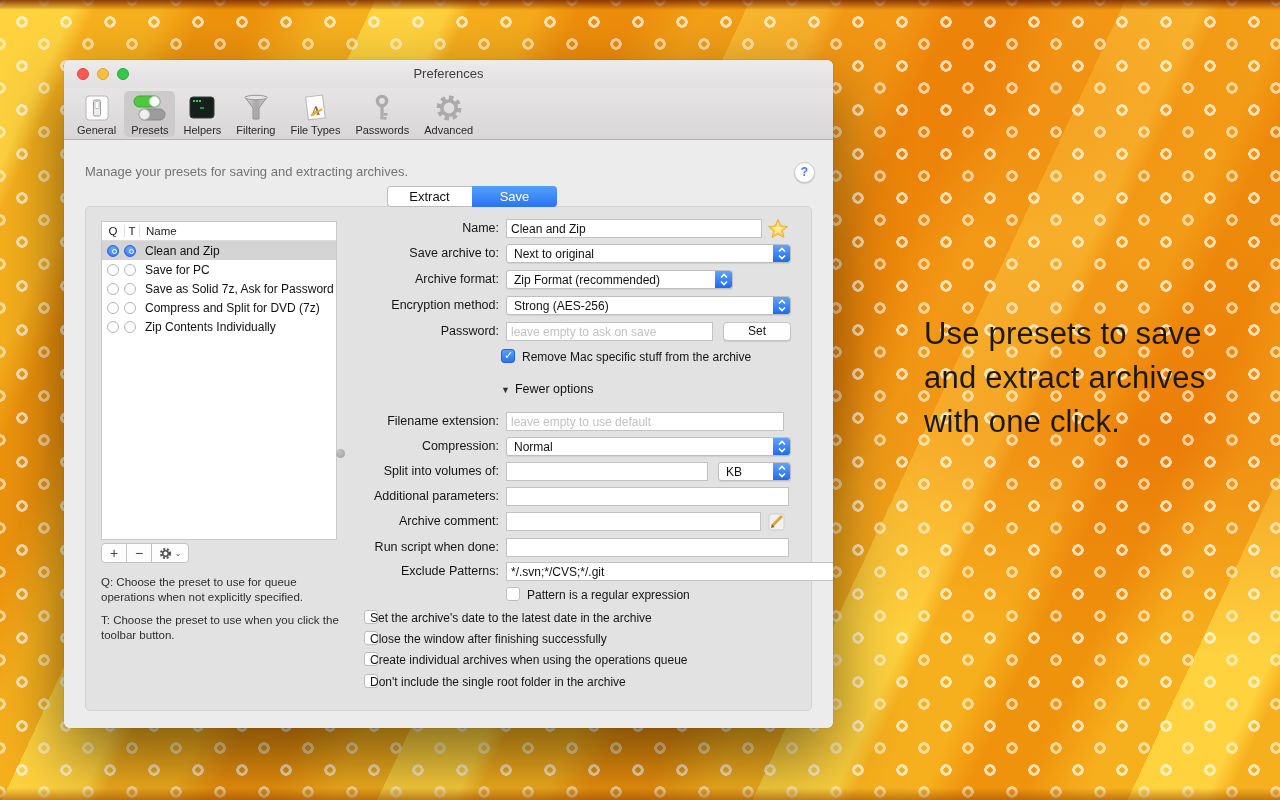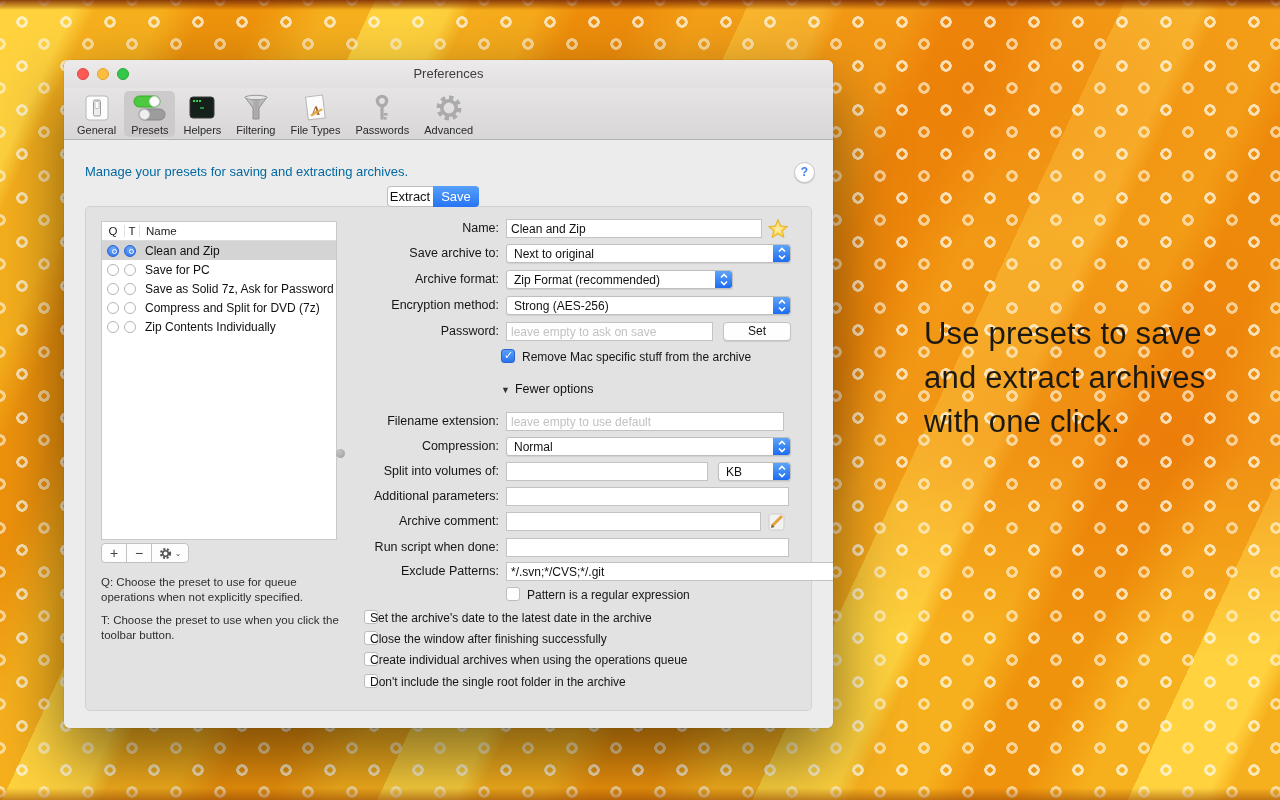--- a/index.html
+++ b/index.html
@@ -43,28 +43,28 @@
     border-bottom:1px solid #b4b2b2; display:flex; align-items:flex-start;
     padding:3px 0 0 6px; }
   .tb-item { display:flex; flex-direction:column; align-items:center; justify-content:flex-start;
     padding:2px 7px 1px; border-radius:5px; margin-right:1px; }
   .tb-item.selected { background:#cccaca; }
   .tb-icon { height:30px; display:flex; align-items:center; justify-content:center; }
   .tb-label { font-size:11px; color:#2a2a2a; margin-top:1px; white-space:nowrap; }
 
   
   .content { position:absolute; left:0; top:81px; right:0; bottom:0; background:#ececec; }
-  .intro { position:absolute; left:21px; top:23px; font-size:13px; color:#0369a1; }
+  .intro { position:absolute; left:21px; top:23px; font-size:13px; color:#737373; }
   .help-btn { position:absolute; right:18px; top:21px; width:21px; height:21px; border-radius:50%;
     background:#fdfdfd; border:1px solid #c8c8c8; box-shadow:0 1px 1px rgba(0,0,0,.15);
     font-size:12px; font-weight:bold; color:#3f7ef5; text-align:center; line-height:19px; }
 
   .segmented { position:absolute; left:323px; top:45px; height:21px; display:flex; z-index:5;
     border-radius:4px; box-shadow:0 0 0 1px #bcbcbc inset; background:#fff; overflow:hidden; }
-  .seg { width:46px; font-size:13px; text-align:center; line-height:21px; color:#111; }
+  .seg { width:85px; font-size:13px; text-align:center; line-height:21px; color:#111; }
   .seg.active { background:linear-gradient(180deg,#56a0f8,#2674f3); color:#fff; }
 
   .panel { position:absolute; left:21px; top:65px; width:727px; height:505px;
     background:#e3e2e2; border:1px solid #d2d0d0; border-radius:5px; }
 
   
   .plist { position:absolute; left:15px; top:14px; width:236px; height:319px;
     background:#fff; border:1px solid #c9c9c9; }
   .plist-header { display:flex; height:19px; border-bottom:1px solid #dcdcdc;
     font-size:11.5px; color:#222; align-items:center; }

